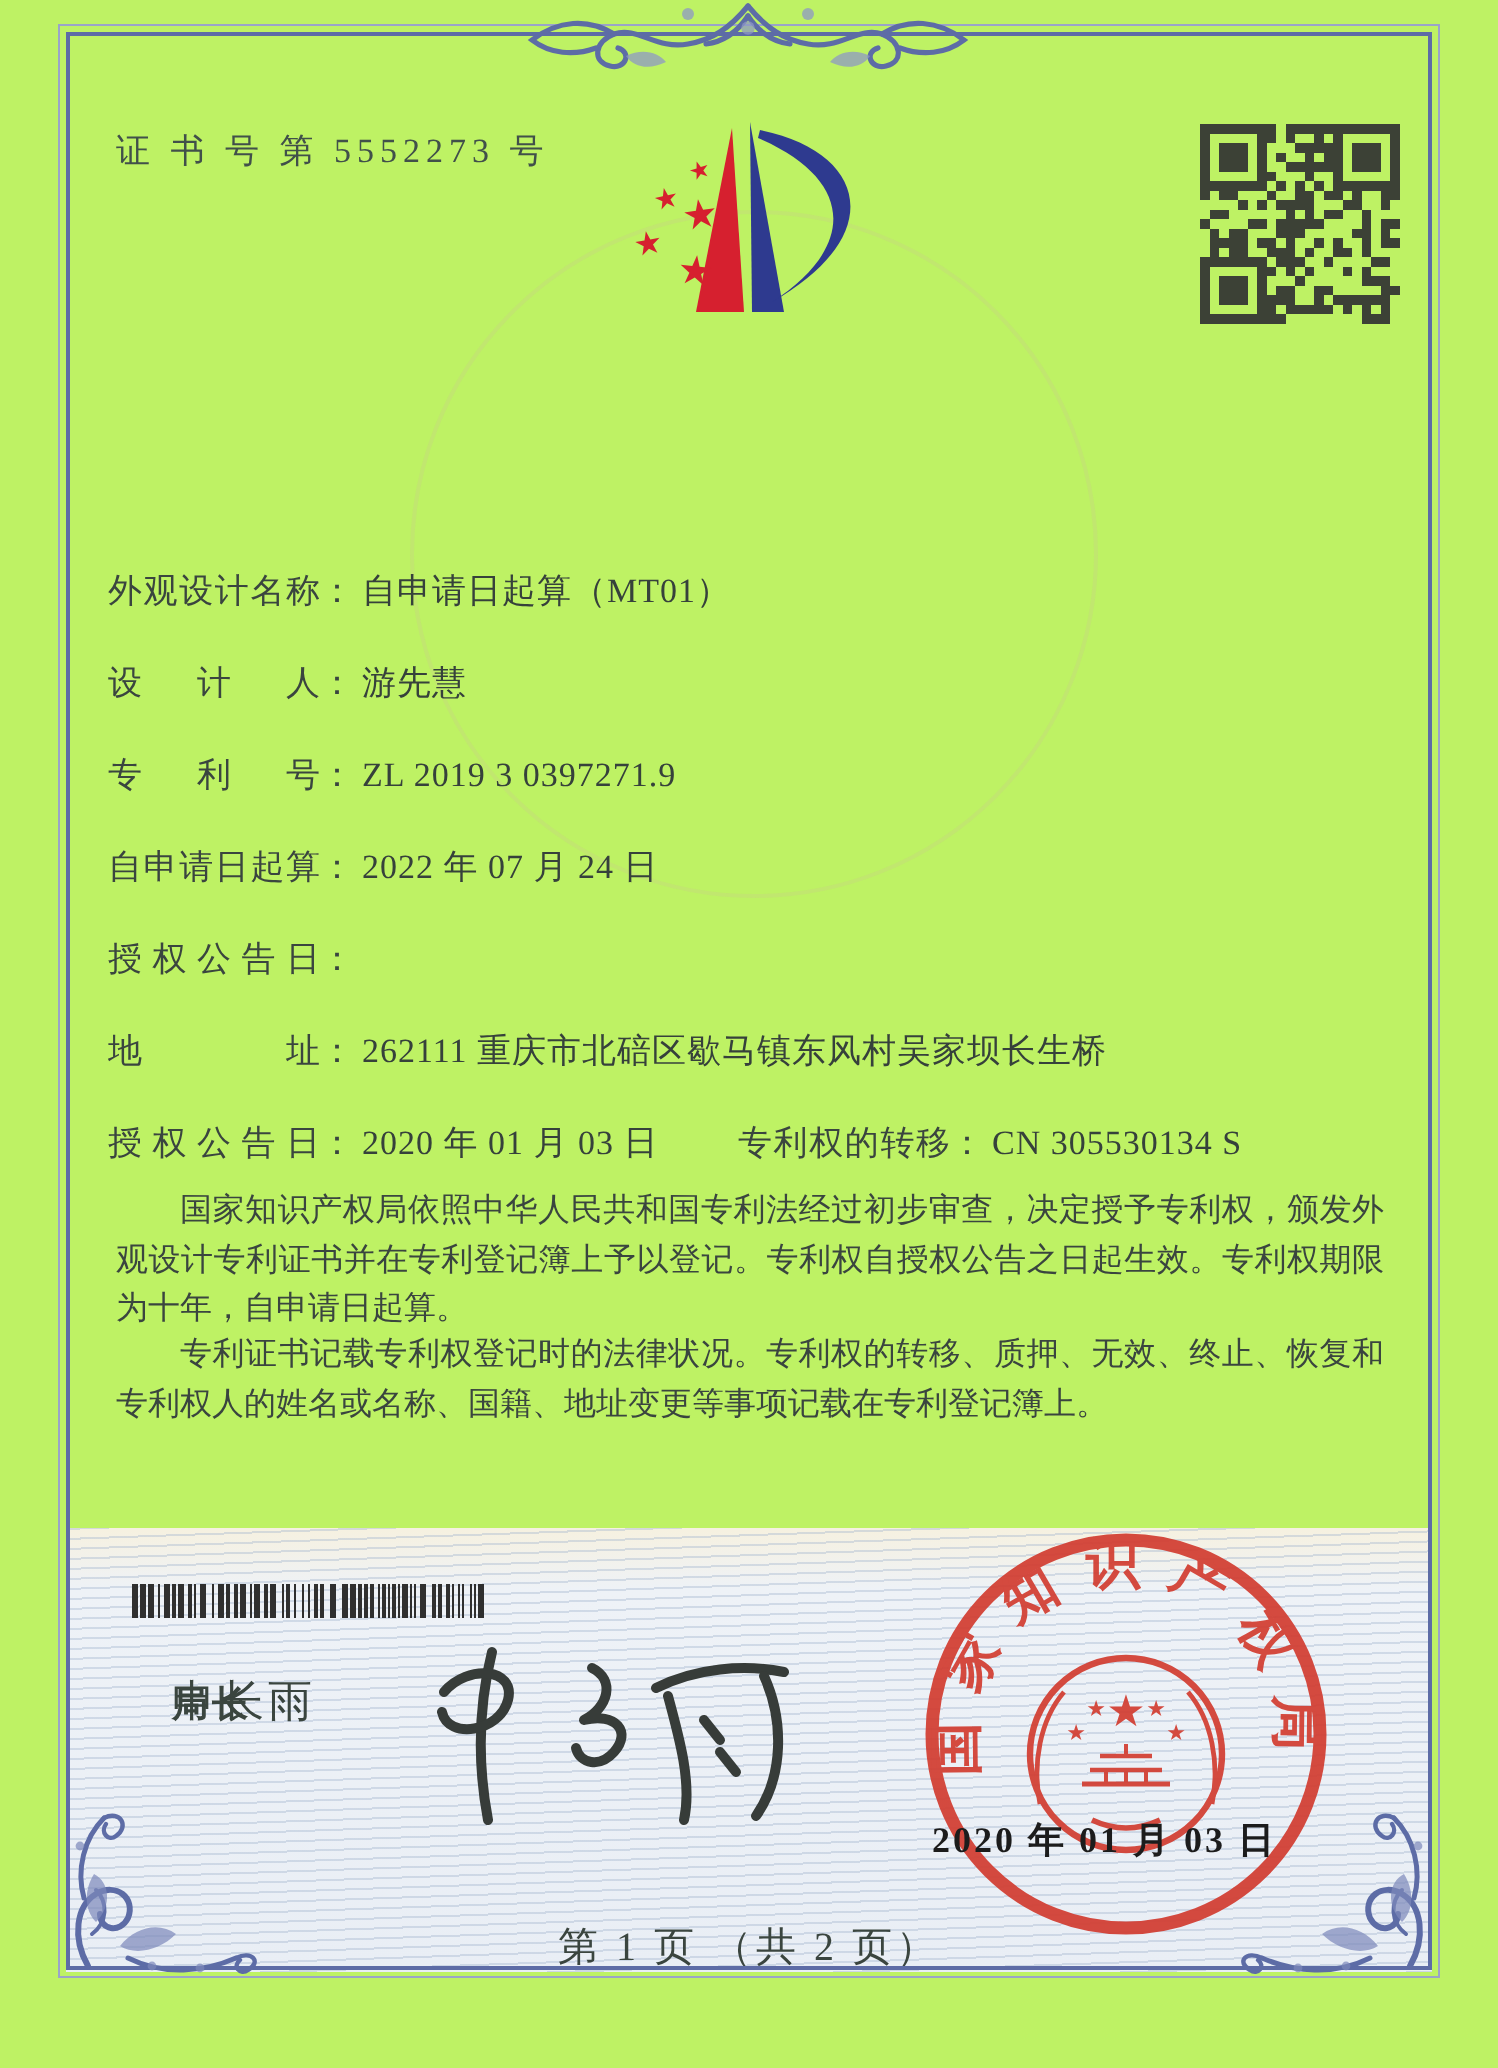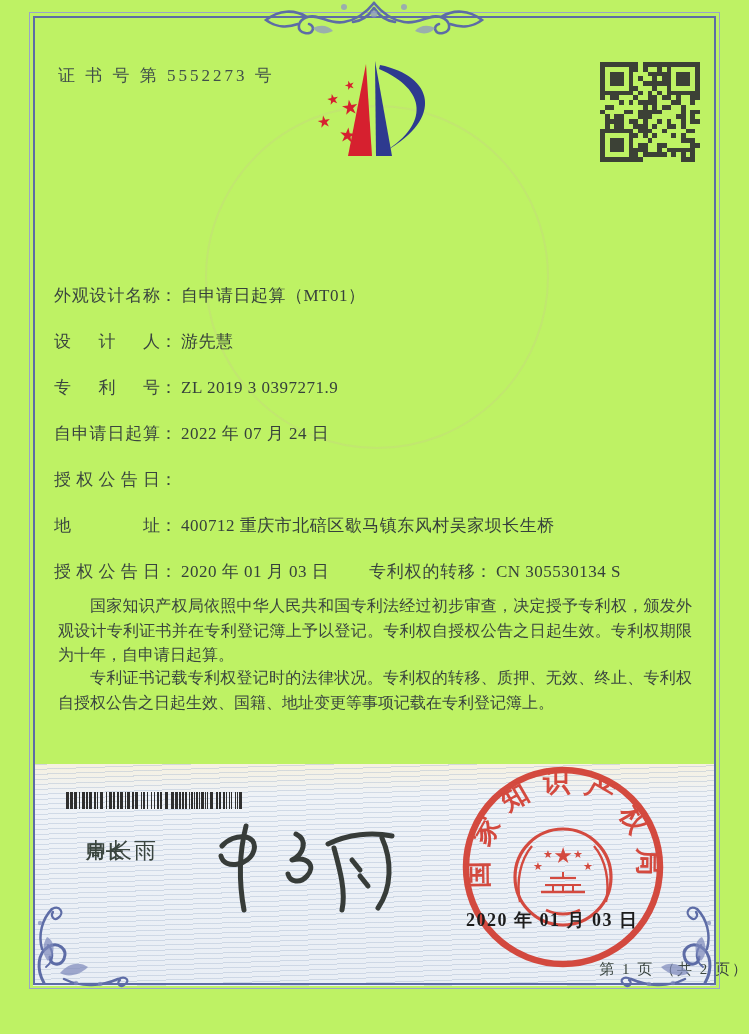--- a/index.html
+++ b/index.html
@@ -63,22 +63,22 @@
   .barcode span{display:block; height:100%;}
   .director-label{position:absolute; left:86px; top:840px; font-size:18px; letter-spacing:2px; z-index:2;font-weight:bold;}
   .director-name{position:absolute; left:86px; top:836px; font-size:22px; letter-spacing:2px; z-index:2;}
   .signature{position:absolute; left:200px; top:816px; z-index:2;}
   .seal{position:absolute; left:458px; top:762px; z-index:5; opacity:0.92;}
   .seal-date{
     position:absolute; left:466px; top:908px; z-index:6; font-size:18px;
     font-weight:600; color:#1c1c1c; letter-spacing:1.5px; white-space:nowrap;
   }
   .footer-page{
-    position:absolute; left:0; top:960px; width:749px; text-align:right;
-    font-size:15px; letter-spacing:2px; z-index:2; color:#3a453f;
+    position:absolute; left:0; top:960px; width:749px; text-align:center;
+    font-size:20px; letter-spacing:2px; z-index:2; color:#3a453f;
   }
   .back-note{
     position:absolute; left:0; top:1002px; width:749px; text-align:center;
     font-size:16px; letter-spacing:3px; z-index:2; color:#3a453f;
   }
 </style>
 </head>
 <body>
 
 <div class="page">
@@ -422,36 +422,36 @@
       <span class="fcolon">：</span>
     <span class="fval">2022 年 07 月 24 日</span>
   </div>
   <div class="frow" style="top:468px">
     <span class="flabel">授权公告日</span>
       <span class="fcolon">：</span>
   </div>
   <div class="frow" style="top:514px">
     <span class="flabel">地址</span>
       <span class="fcolon">：</span>
-    <span class="fval">400712 重庆市北碚区歇马镇东风村吴家坝长生桥</span>
+    <span class="fval">262111 重庆市北碚区歇马镇东风村吴家坝长生桥</span>
   </div>
 
   <div class="frow" style="top:560px">
     <span class="flabel">授权公告日</span>
       <span class="fcolon">：</span>
     <span class="fval">2020 年 01 月 03 日</span>
     <span class="grant-right">
       <span class="flabel">专利权的转移</span>
         <span class="fcolon">：</span>
       <span class="fval">CN 305530134 S</span>
     </span>
   </div>
 
   <div class="para" style="top:594px">国家知识产权局依照中华人民共和国专利法经过初步审查，决定授予专利权，颁发外观设计专利证书并在专利登记簿上予以登记。专利权自授权公告之日起生效。专利权期限为十年，自申请日起算。</div>
-  <div class="para" style="top:666px">专利证书记载专利权登记时的法律状况。专利权的转移、质押、无效、终止、专利权自授权公告之日起生效、国籍、地址变更等事项记载在专利登记簿上。</div>
+  <div class="para" style="top:666px">专利证书记载专利权登记时的法律状况。专利权的转移、质押、无效、终止、恢复和专利权人的姓名或名称、国籍、地址变更等事项记载在专利登记簿上。</div>
 
   <div class="barcode">
       <span style="width:3px;background:#2f2f2f;margin-right:1px"></span>
       <span style="width:3px;background:#2f2f2f;margin-right:1px"></span>
       <span style="width:3px;background:#2f2f2f;margin-right:2px"></span>
       <span style="width:1px;background:#2f2f2f;margin-right:2px"></span>
       <span style="width:3px;background:#2f2f2f;margin-right:1px"></span>
       <span style="width:2px;background:#2f2f2f;margin-right:1px"></span>
       <span style="width:3px;background:#2f2f2f;margin-right:2px"></span>
       <span style="width:2px;background:#2f2f2f;margin-right:1px"></span>

